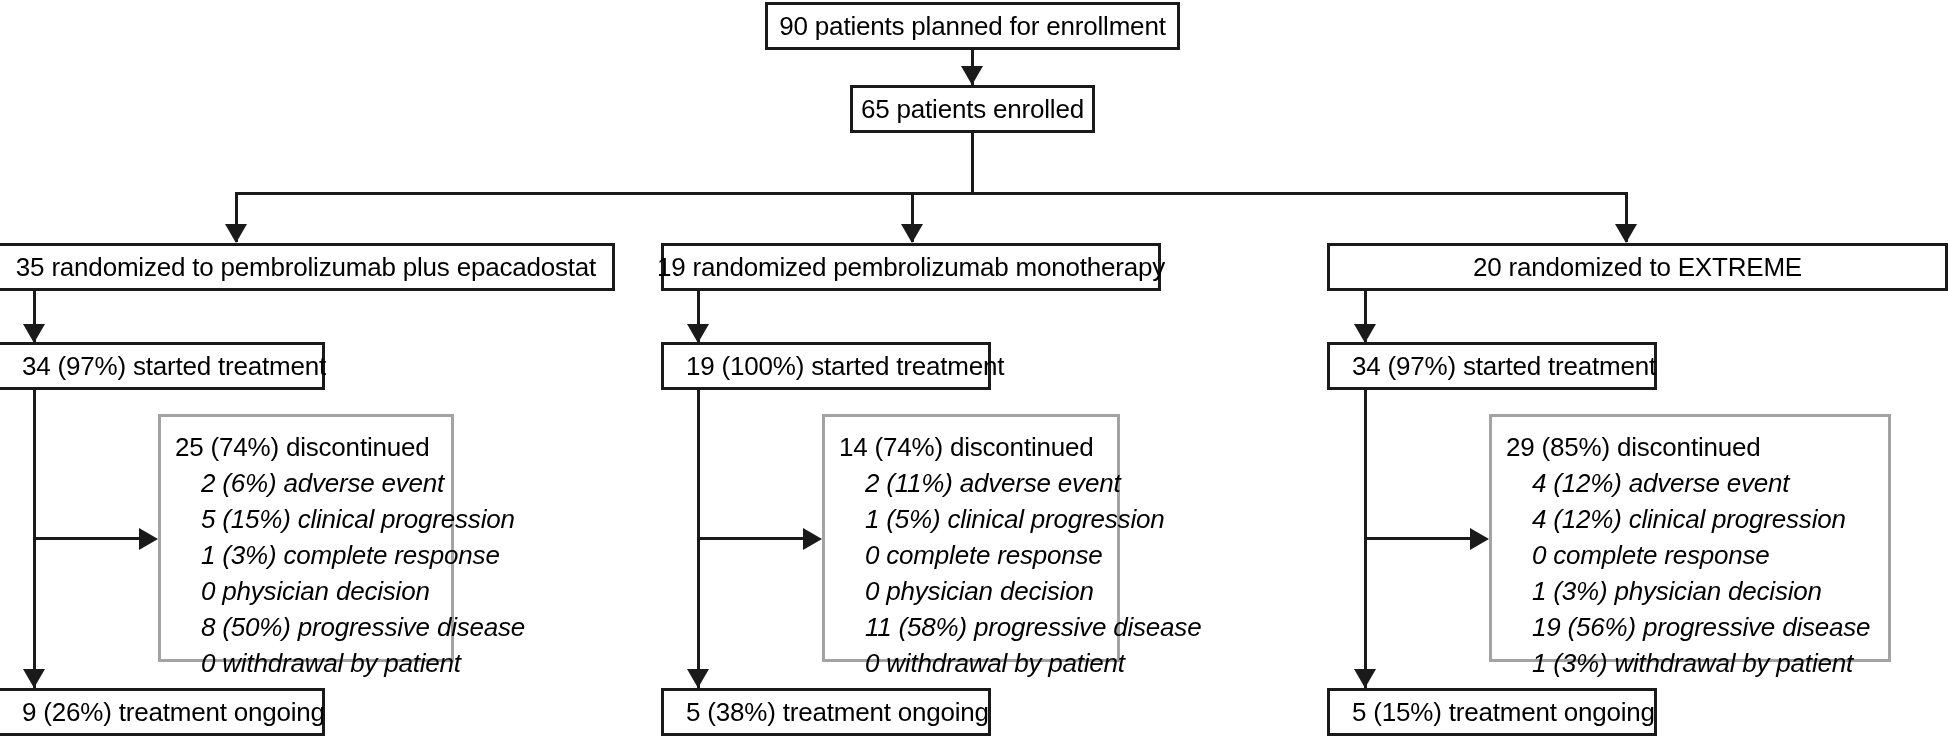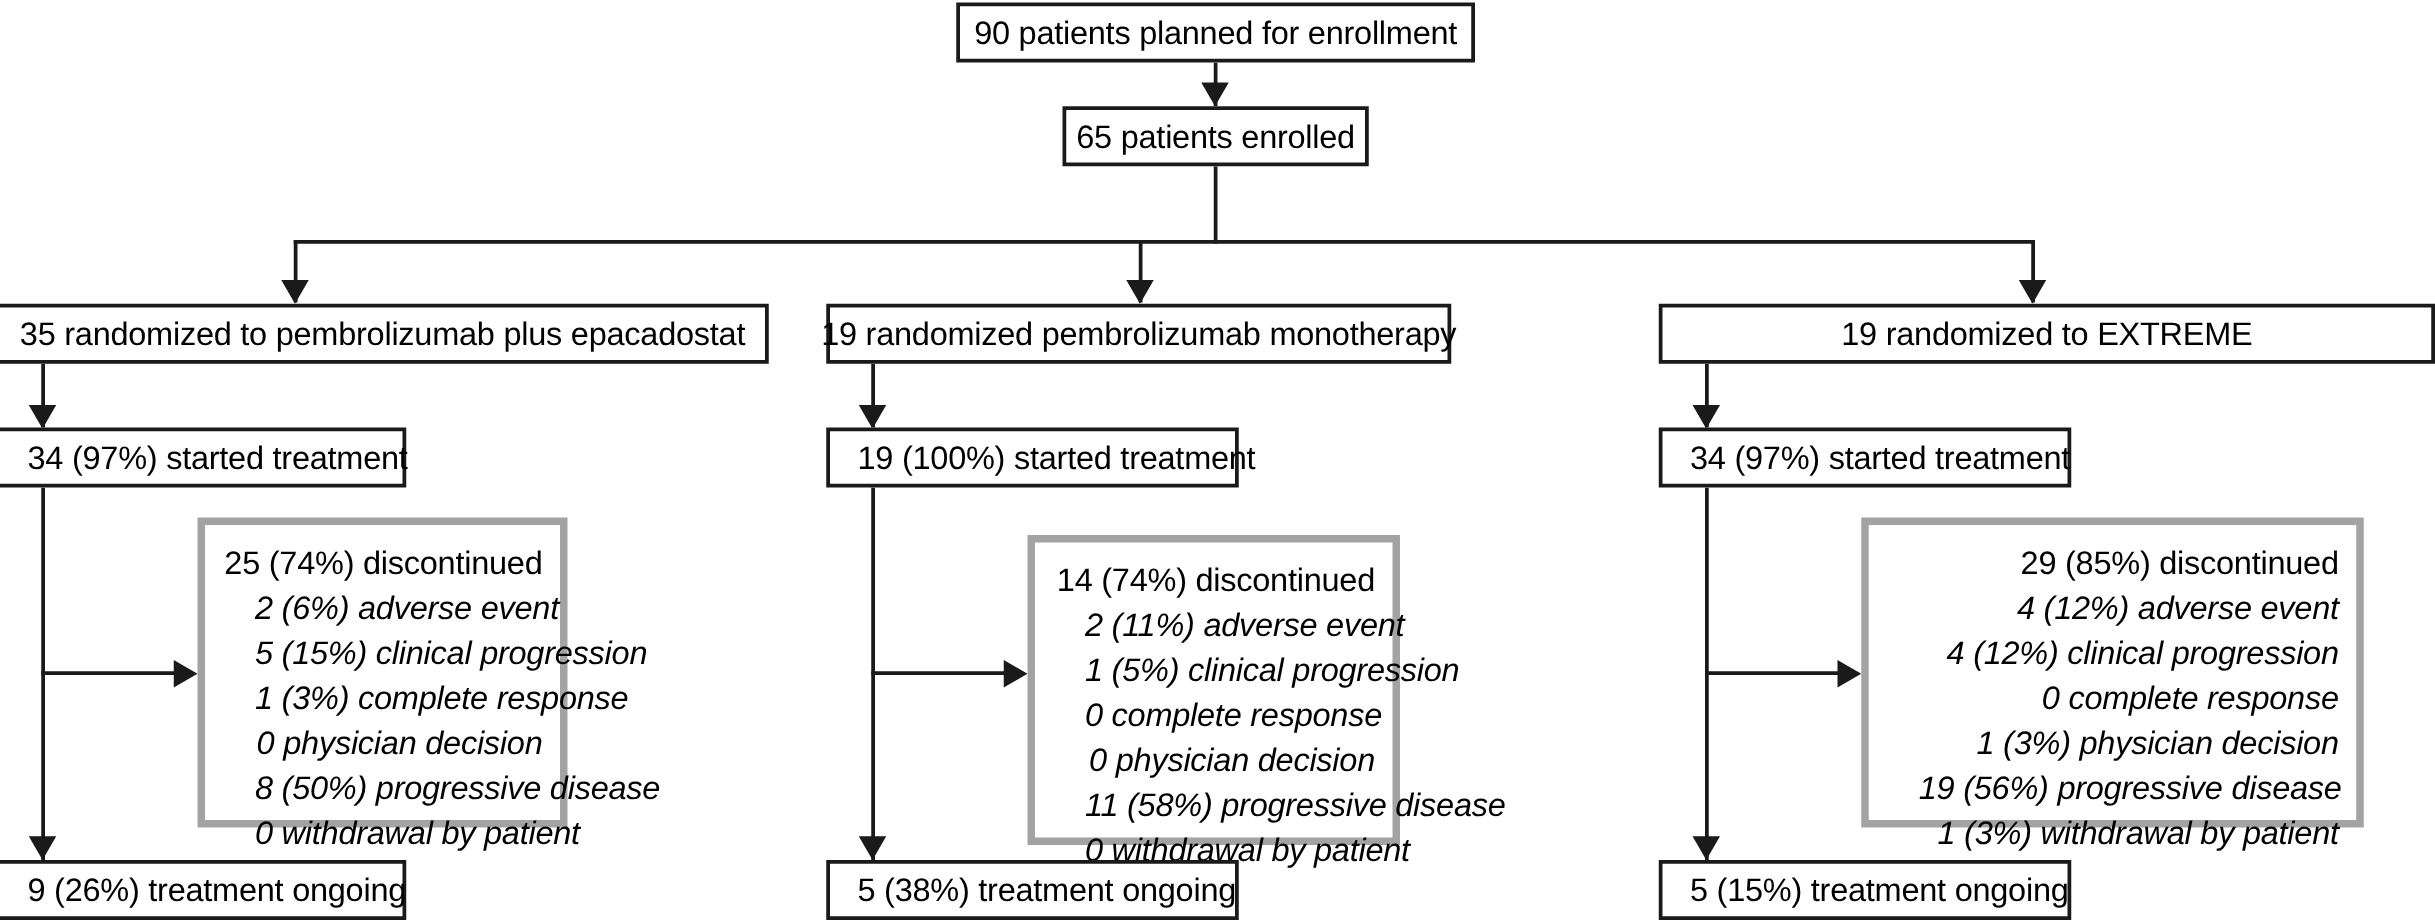--- a/index.html
+++ b/index.html
@@ -8,21 +8,20 @@
     background: #ffffff;
   }
   #canvas {
     position: relative;
     width: 1948px;
     height: 739px;
     background: #ffffff;
     font-family: "Liberation Sans", sans-serif;
     color: #000000;
     overflow: hidden;
-    text-align: right;
   }
   .box {
     position: absolute;
     box-sizing: border-box;
     border: 3px solid #1a1a1a;
     background: #ffffff;
     display: flex;
     align-items: center;
     z-index: 5;
   }
@@ -33,21 +32,21 @@
     line-height: 1.1;
     white-space: nowrap;
     letter-spacing: -0.2px;
   }
   .box.left .box-text { padding-left: 10px; margin-left: 12px; }
 
   
   .list-box {
     position: absolute;
     box-sizing: border-box;
-    border: 6px solid #a3a3a3;
+    border: 3px solid #a3a3a3;
     background: #ffffff;
     padding: 12px 14px 10px 14px;
     z-index: 5;
   }
   .list-line {
     font-size: 26px;
     line-height: 1.385;
     white-space: nowrap;
     letter-spacing: -0.2px;
   }
@@ -154,36 +153,36 @@
   <div class="box left" style="left:661px; top:342px; width:330px; height:48px;">
     <span class="box-text">19 (100%) started treatment</span>
   </div>
 
   <div class="vline" style="left:697px; top:390px; height:300px;"></div>
   <div class="arrow-down" style="left:687px; top:669px;"></div>
 
   <div class="hline" style="left:697px; top:537px; width:107px;"></div>
   <div class="arrow-right" style="left:803px; top:528px;"></div>
 
-  <div class="list-box" style="left:822px; top:414px; width:298px; height:248px;margin-top:14px;">
+  <div class="list-box" style="left:822px; top:414px; width:298px; height:248px;">
     <div class="list-line">14 (74%) discontinued</div>
     <div class="list-line indent">2 (11%) adverse event</div>
     <div class="list-line indent">1 (5%) clinical progression</div>
     <div class="list-line indent">0 complete response</div>
     <div class="list-line indent">0 physician decision</div>
     <div class="list-line indent">11 (58%) progressive disease</div>
     <div class="list-line indent">0 withdrawal by patient</div>
   </div>
 
   <div class="box left" style="left:661px; top:688px; width:330px; height:48px;">
     <span class="box-text">5 (38%) treatment ongoing</span>
   </div>
 
   <div class="box center" style="left:1327px; top:243px; width:621px; height:48px;">
-    <span class="box-text">19 randomized to EXTREME</span>
+    <span class="box-text">20 randomized to EXTREME</span>
   </div>
 
   <div class="vline" style="left:1364px; top:291px; height:52px;"></div>
   <div class="arrow-down" style="left:1354px; top:324px;"></div>
 
   <div class="box left" style="left:1327px; top:342px; width:330px; height:48px;">
     <span class="box-text">34 (97%) started treatment</span>
   </div>
 
   <div class="vline" style="left:1364px; top:390px; height:300px;"></div>

